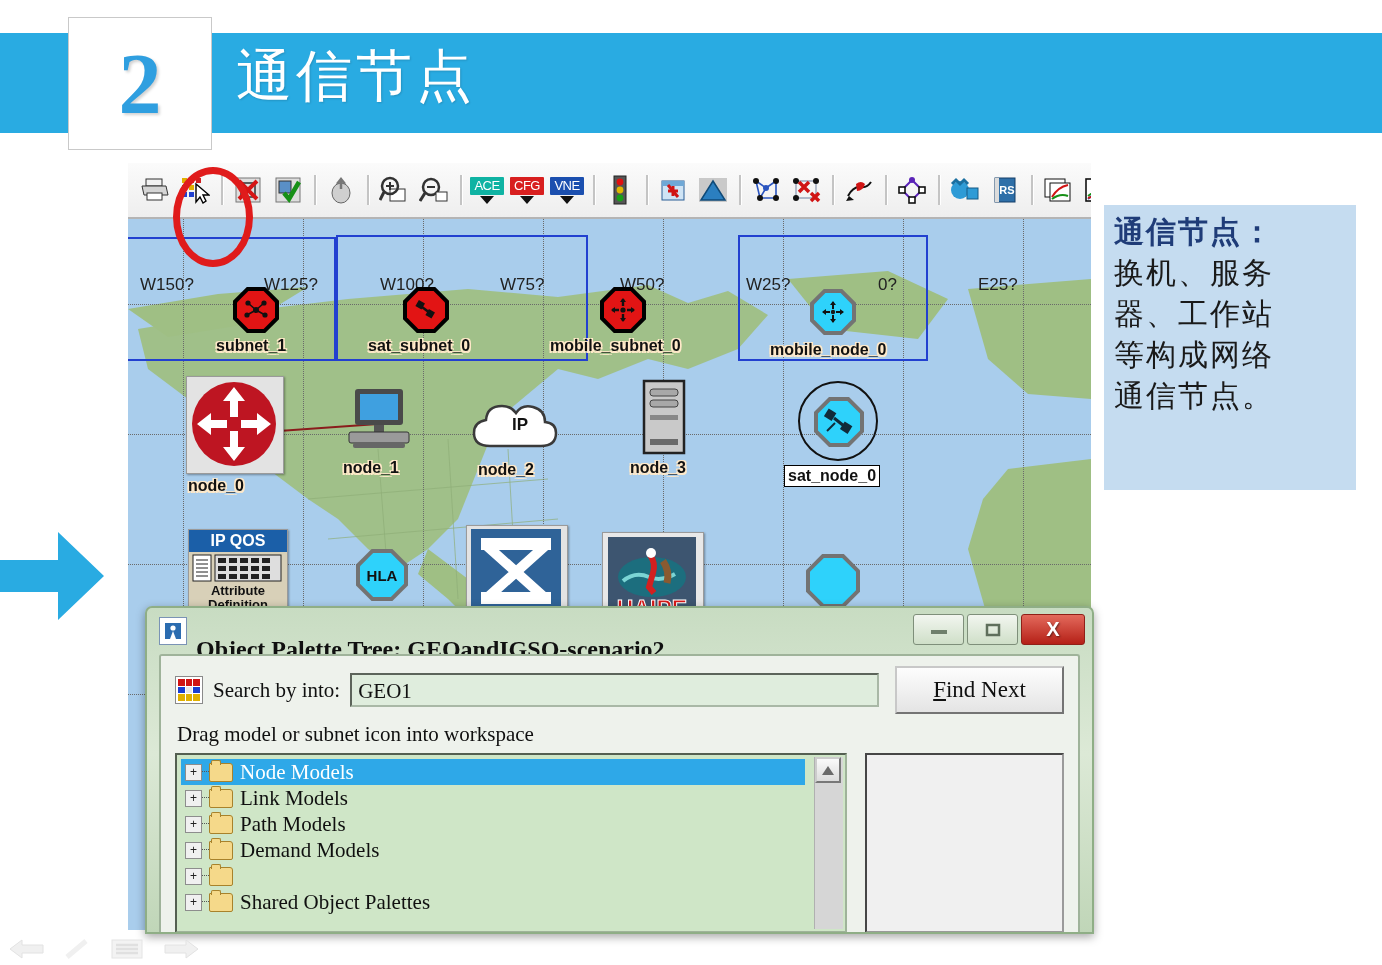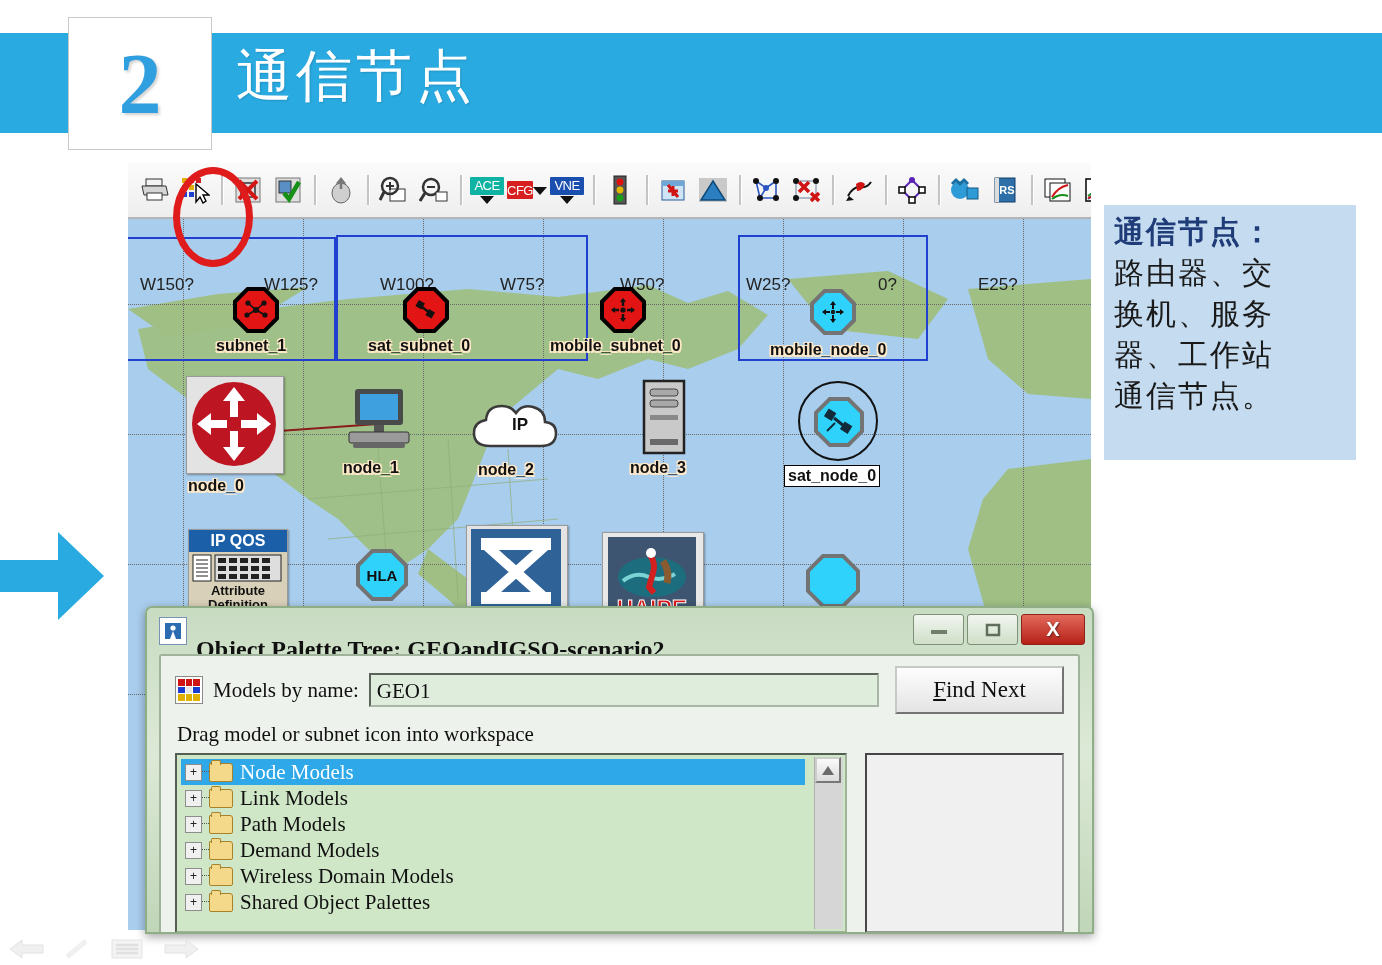--- a/index.html
+++ b/index.html
@@ -25,21 +25,21 @@
   .title-text{
     position:absolute;left:236px;top:48px;z-index:6;
     font-family:"DejaVu Sans",sans-serif;font-size:56px;color:#ffffff;
     letter-spacing:4px;line-height:1;
     text-shadow:1px 1px 2px rgba(0,0,0,.15);
   }
   
   .big-arrow{position:absolute;left:0;top:522px;width:108px;height:108px;}
   
   .note{
-    position:absolute;left:1104px;top:205px;width:252px;height:255px;
+    position:absolute;left:1104px;top:205px;width:252px;height:285px;
     background:#C5DCF0;
     padding:6px 8px 0 10px;box-sizing:border-box;
   }
   .note .line{
     font-family:"DejaVu Sans",sans-serif;
     font-size:30px;line-height:41px;color:#1a1a1a;letter-spacing:2px;
     white-space:nowrap;
   }
   .note .line.first{color:#1F3C78;font-weight:bold;}
   
@@ -219,23 +219,23 @@
 <div class="title-text">通信节点</div>
 
 <div class="big-arrow">
   <svg width="108" height="108" viewBox="0 0 108 108">
     <polygon points="0,38 58,38 58,10 104,54 58,98 58,70 0,70" fill="#29ABE2"></polygon>
   </svg>
 </div>
 
 <div class="note">
   <div class="line first">通信节点：</div>
-  <div class="line">路由器、交</div>
   <div class="line">换机、服务</div>
   <div class="line">器、工作站</div>
+  <div class="line">等构成网络</div>
   <div class="line">通信节点。</div>
 </div>
 
 <div class="app">
 
   <div class="toolbar">
 
     <div class="tbtn">
       <svg width="30" height="26" viewBox="0 0 30 26">
         <rect x="6" y="2" width="16" height="7" fill="#f2f2f2" stroke="#333"></rect>
@@ -298,21 +298,21 @@
         <path d="M8 11 h8" stroke="#333" stroke-width="2"></path>
         <rect x="17" y="16" width="11" height="9" fill="#fff" stroke="#333"></rect>
       </svg>
     </div>
     <div class="tsep"></div>
 
     <div class="tbtn" style="flex-direction:column">
       <div class="tlabel" style="background:#0FB3A3">ACE</div>
       <div class="tcaret"></div>
     </div>
-    <div class="tbtn" style="flex-direction:row">
+    <div class="tbtn" style="flex-direction:column">
       <div class="tlabel" style="background:#D81F1F">CFG</div>
       <div class="tcaret"></div>
     </div>
     <div class="tbtn" style="flex-direction:column">
       <div class="tlabel" style="background:#1B4FAF">VNE</div>
       <div class="tcaret"></div>
     </div>
     <div class="tsep"></div>
 
     <div class="tbtn">
@@ -690,21 +690,21 @@
         <div style="background:#d01414"></div>
           <div style="background:#d01414"></div>
           <div style="background:#d01414"></div>
         <div style="background:#1a3fd0"></div>
           <div style="background:#e8e8e8"></div>
           <div style="background:#1a3fd0"></div>
         <div style="background:#e0b000"></div>
           <div style="background:#e0b000"></div>
           <div style="background:#e0b000"></div>
       </div>
-      <div class="search-lbl">Models by name:</div>
+      <div class="search-lbl">Search by into:</div>
       <div class="search-input" placeholder="">GEO1</div>
       <div class="findbtn">
         <u>F</u>
           <span>ind Next</span>
       </div>
     </div>
 
     <div class="hint">Drag model or subnet icon into workspace</div>
 
     <div class="panes">
@@ -735,21 +735,20 @@
           <div class="plus">+</div>
             <div class="dash"></div>
           <div class="folder"></div>
           <div class="txt">Demand Models</div>
         </div>
 
         <div class="treerow">
           <div class="plus">+</div>
             <div class="dash"></div>
           <div class="folder"></div>
-          <div class="txt">Wireless Domain Models</div>
         </div>
 
         <div class="treerow">
           <div class="plus">+</div>
             <div class="dash"></div>
           <div class="folder"></div>
           <div class="txt">Shared Object Palettes</div>
         </div>
 
         <div class="tscroll">

